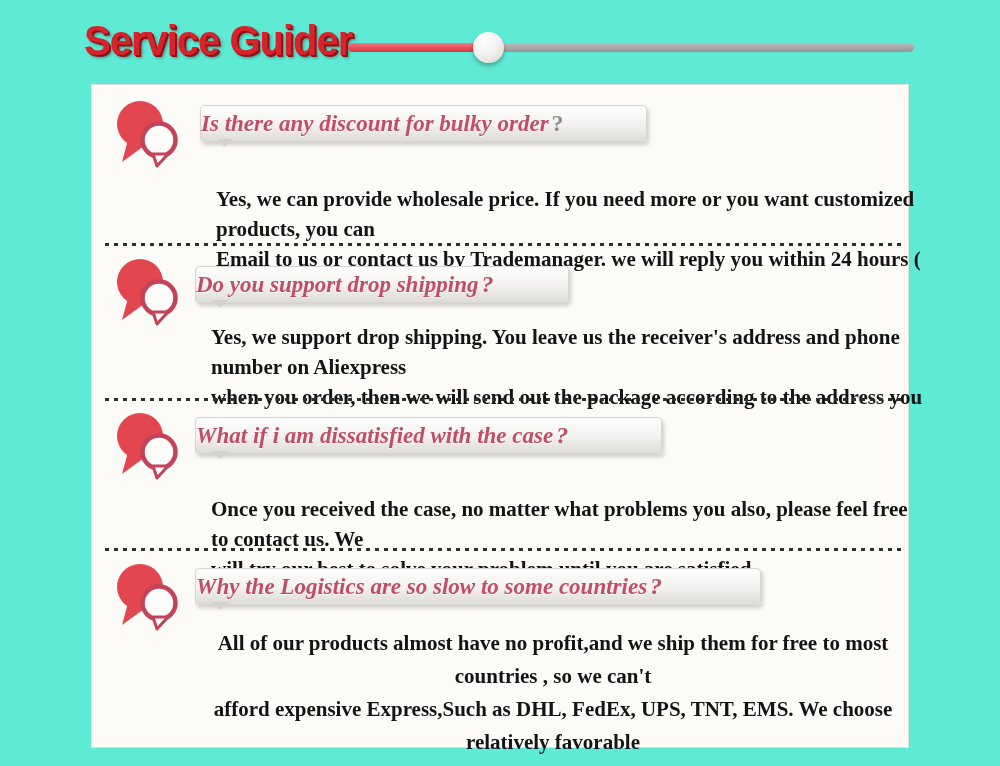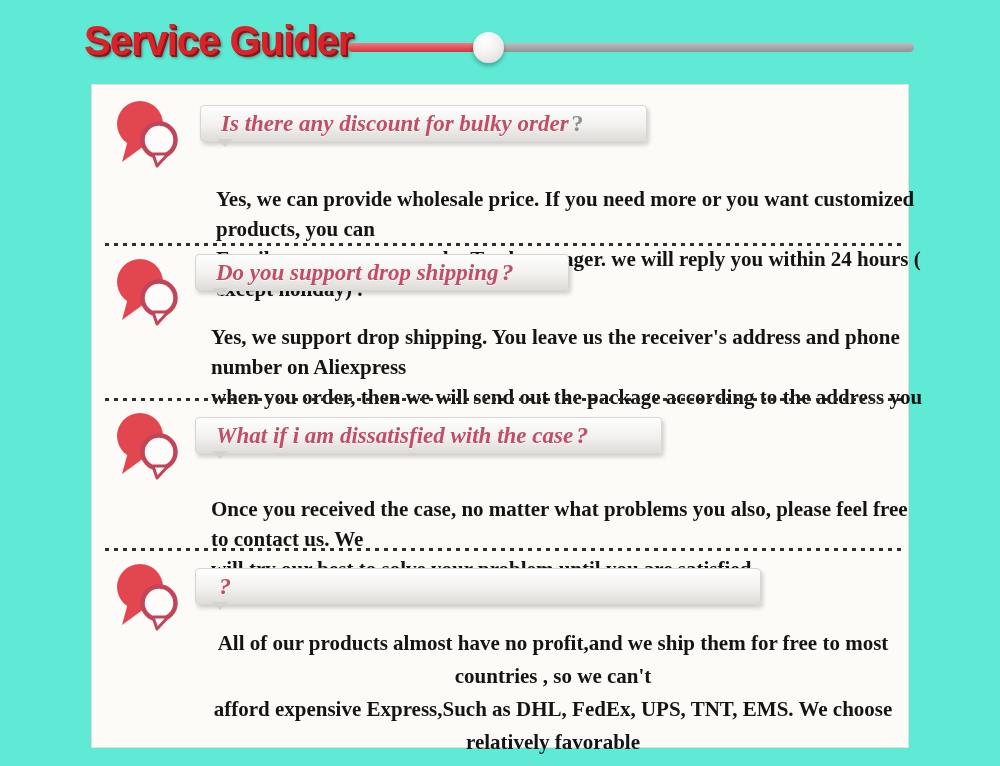--- a/index.html
+++ b/index.html
@@ -59,29 +59,29 @@
   .item-2 .bubble-icon{top:2px;}
   .item-3 .bubble-icon{top:3px;}
 
   .banner{
     position:absolute;height:37px;
     background:linear-gradient(180deg,#fefefe 0%,#f2f1ef 55%,#dedcd8 100%);
     border:1px solid #d8d6d2;
     border-radius:4px;
     box-shadow:2px 3px 4px rgba(0,0,0,0.18);
     display:flex;align-items:center;
-    padding-left:20px;box-sizing:border-box;
+    box-sizing:border-box;
   }
   .banner::after{
     content:"";position:absolute;left:16px;bottom:-14px;
     width:0;height:0;border:8px solid transparent;
     border-top-color:#d4d2ce;
   }
   .item-0 .banner{left:200px;top:9px;width:447px;}
-  .item-1 .banner{left:195px;top:0;width:374px;}
+  .item-1 .banner{left:195px;top:12px;width:374px;}
   .item-2 .banner{left:195px;top:9px;width:467px;}
   .item-3 .banner{left:195px;top:10px;width:566px;}
 
   .question{
     font-size:23px;font-weight:bold;font-style:italic;
     color:#c04e66;white-space:nowrap;
     text-shadow:0 1px 0 rgba(255,255,255,0.7);
   }
   .q-mark{
     font-size:24px;font-weight:bold;font-style:italic;
@@ -172,20 +172,21 @@
   <div class="divider divider-2"></div>
 
   <div class="faq-item item-3">
     <svg class="bubble-icon" viewBox="0 0 72 72">
       <circle cx="28" cy="26" r="23" fill="#e2474f"></circle>
       <path d="M16 42 L10 64 L32 48 Z" fill="#e2474f"></path>
       <circle cx="47" cy="42" r="16.5" fill="#fdfcfa" stroke="#c34458" stroke-width="4.5"></circle>
       <path d="M41 56 L45 68 L56 56 Z" fill="#fdfcfa" stroke="#c34458" stroke-width="3" stroke-linejoin="round"></path>
     </svg>
     <div class="banner">
+      <span class="question">Why the Logistics are so slow to some countries</span>
       <span class="q-mark">?</span>
     </div>
     <p class="answer">All of our products almost have no profit,and we ship them for free to most countries , so we can't
 afford expensive Express,Such as DHL, FedEx, UPS, TNT, EMS. We choose relatively favorable
 China Post Air Mail or Hongkong Post, normally it takes about 15-35 days in most of regions of the
 world, only few remote areas need more time for the delivery, please wait patiently. If you are in
 urgent need of our products, you can also choose DHL, FedEx, UPS, TNT, EMS, but you should
 pay corresponding Logistics fees. Hope you can understand. Thank you.</p>
   </div>
 

